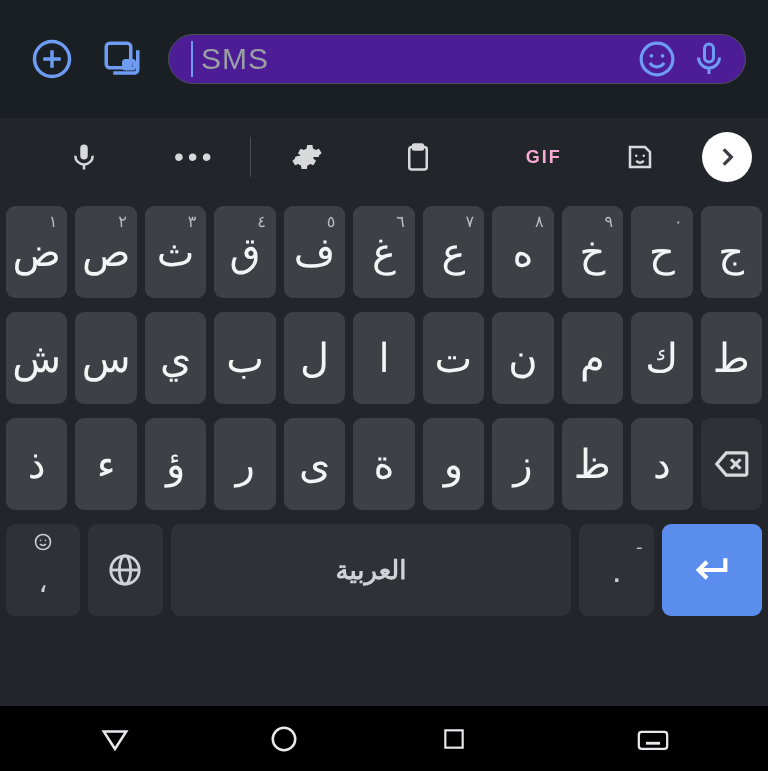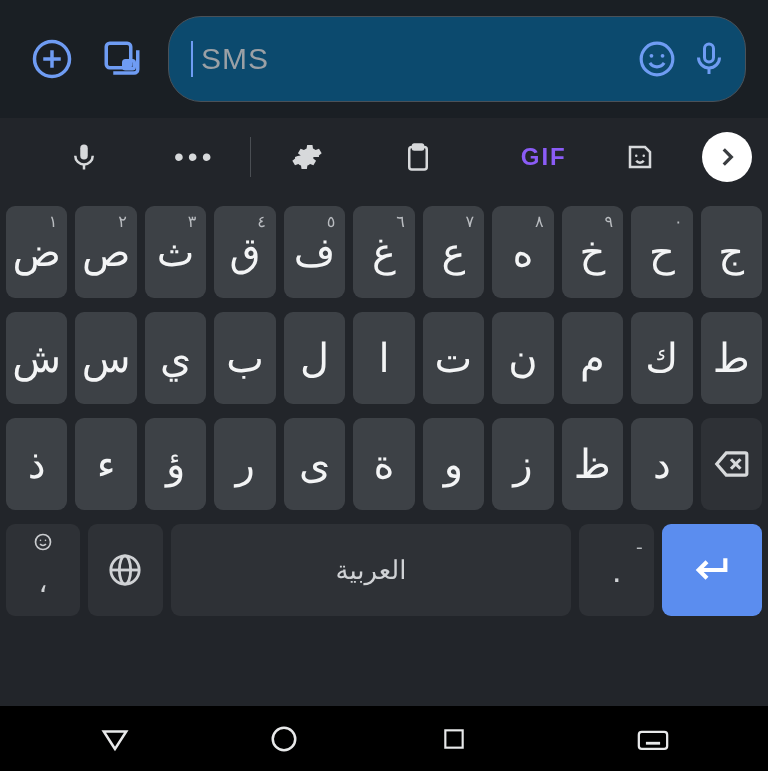--- a/index.html
+++ b/index.html
@@ -2,43 +2,43 @@
 <html><head>
 <meta charset="utf-8">
 <style>
   * { box-sizing: border-box; margin: 0; padding: 0; }
   html, body { width: 768px; height: 771px; overflow: hidden; font-family: sans-serif; background:#000; }
   .screen { width: 768px; height: 771px; background: #1f2022; display: flex; flex-direction: column; }
 
   
   .compose { height: 118px; background: #1a1f24; display: flex; align-items: center; padding: 0 22px 0 28px; gap: 22px; }
   .compose .icon-btn { width: 48px; height: 48px; display:flex;align-items:center;justify-content:center; color:#6f9cf3; }
-  .msg-field { flex: 1; height: 86px; border: 1px solid #4a5158; border-radius: 33px; background: #0c4a6e; display:flex; align-items:center; padding: 0 14px 0 22px; gap: 8px;}
+  .msg-field { flex: 1; height: 50px; border: 1px solid #4a5158; border-radius: 33px; background: #4c1d95; display:flex; align-items:center; padding: 0 14px 0 22px; gap: 8px;}
   .msg-field .cursor { width: 2px; height: 36px; background:#6f9cf3; }
   .msg-field .placeholder { color:#9ba0a5; font-size: 30px; letter-spacing: 1px; }
   .msg-field .spacer { flex:1; }
   .msg-field .right-icon { width:44px; height:44px; display:flex;align-items:center;justify-content:center; color:#6f9cf3; }
 
   
   .sugg { height: 78px; background:#22252a; display:flex; align-items:center; padding: 0 16px 0 28px; gap: 0; }
   .sugg .cell { flex:1; display:flex; align-items:center; justify-content:center; color:#d7d9db; height:48px;}
   .sugg .divider { width:1px; height:40px; background:#4a4e53; }
-  .sugg .gif { font-weight:700; font-size:24px; letter-spacing:2px; color:#8b5cf6;margin-left:29px;}
+  .sugg .gif { font-weight:700; font-size:18px; letter-spacing:2px; color:#f9a8d4;margin-left:29px;}
   .sugg .expand { width:50px; height:50px; border-radius:25px; background:#fff; color:#3a3d41; display:flex;align-items:center;justify-content:center; margin-left:6px;}
 
   
   .kbd { flex:1; background:#22252a; padding: 10px 6px 8px 6px; display:flex; flex-direction:column; gap:14px; }
   .krow { display:flex; gap:8px; }
   .key { flex:1; background:#3d4146; border-radius:9px; height:92px; position:relative; display:flex; align-items:center; justify-content:center; color:#f3f4f5; }
   .key .main { font-size:40px; line-height:1; }
   .key .hint { position:absolute; top:6px; right:10px; font-size:16px; color:#b9bcc0; }
   .key.fn { background:#2e3136; }
   .key.fn .main { font-size:26px; color:#d0d2d5; }
   .key.space { flex: 5.4; }
-  .key.space .main { font-size:26px; }
+  .key.space .main { font-size:26px;font-weight:bold; }
   .key.enter { background:#5b8def; flex:1.35; }
   .key.backspace .main svg { display:block; }
   .key.period .hint { top:10px; right:12px; }
 
   
   .nav { height:65px; background:#000; display:flex; align-items:center; justify-content:space-around; color:#e8e9ea; padding:0 30px;}
   .nav .nb { width:50px;height:50px;display:flex;align-items:center;justify-content:center;}
   .nav .kbdmini { margin-left: 30px;}
 
   svg { display:block; }

